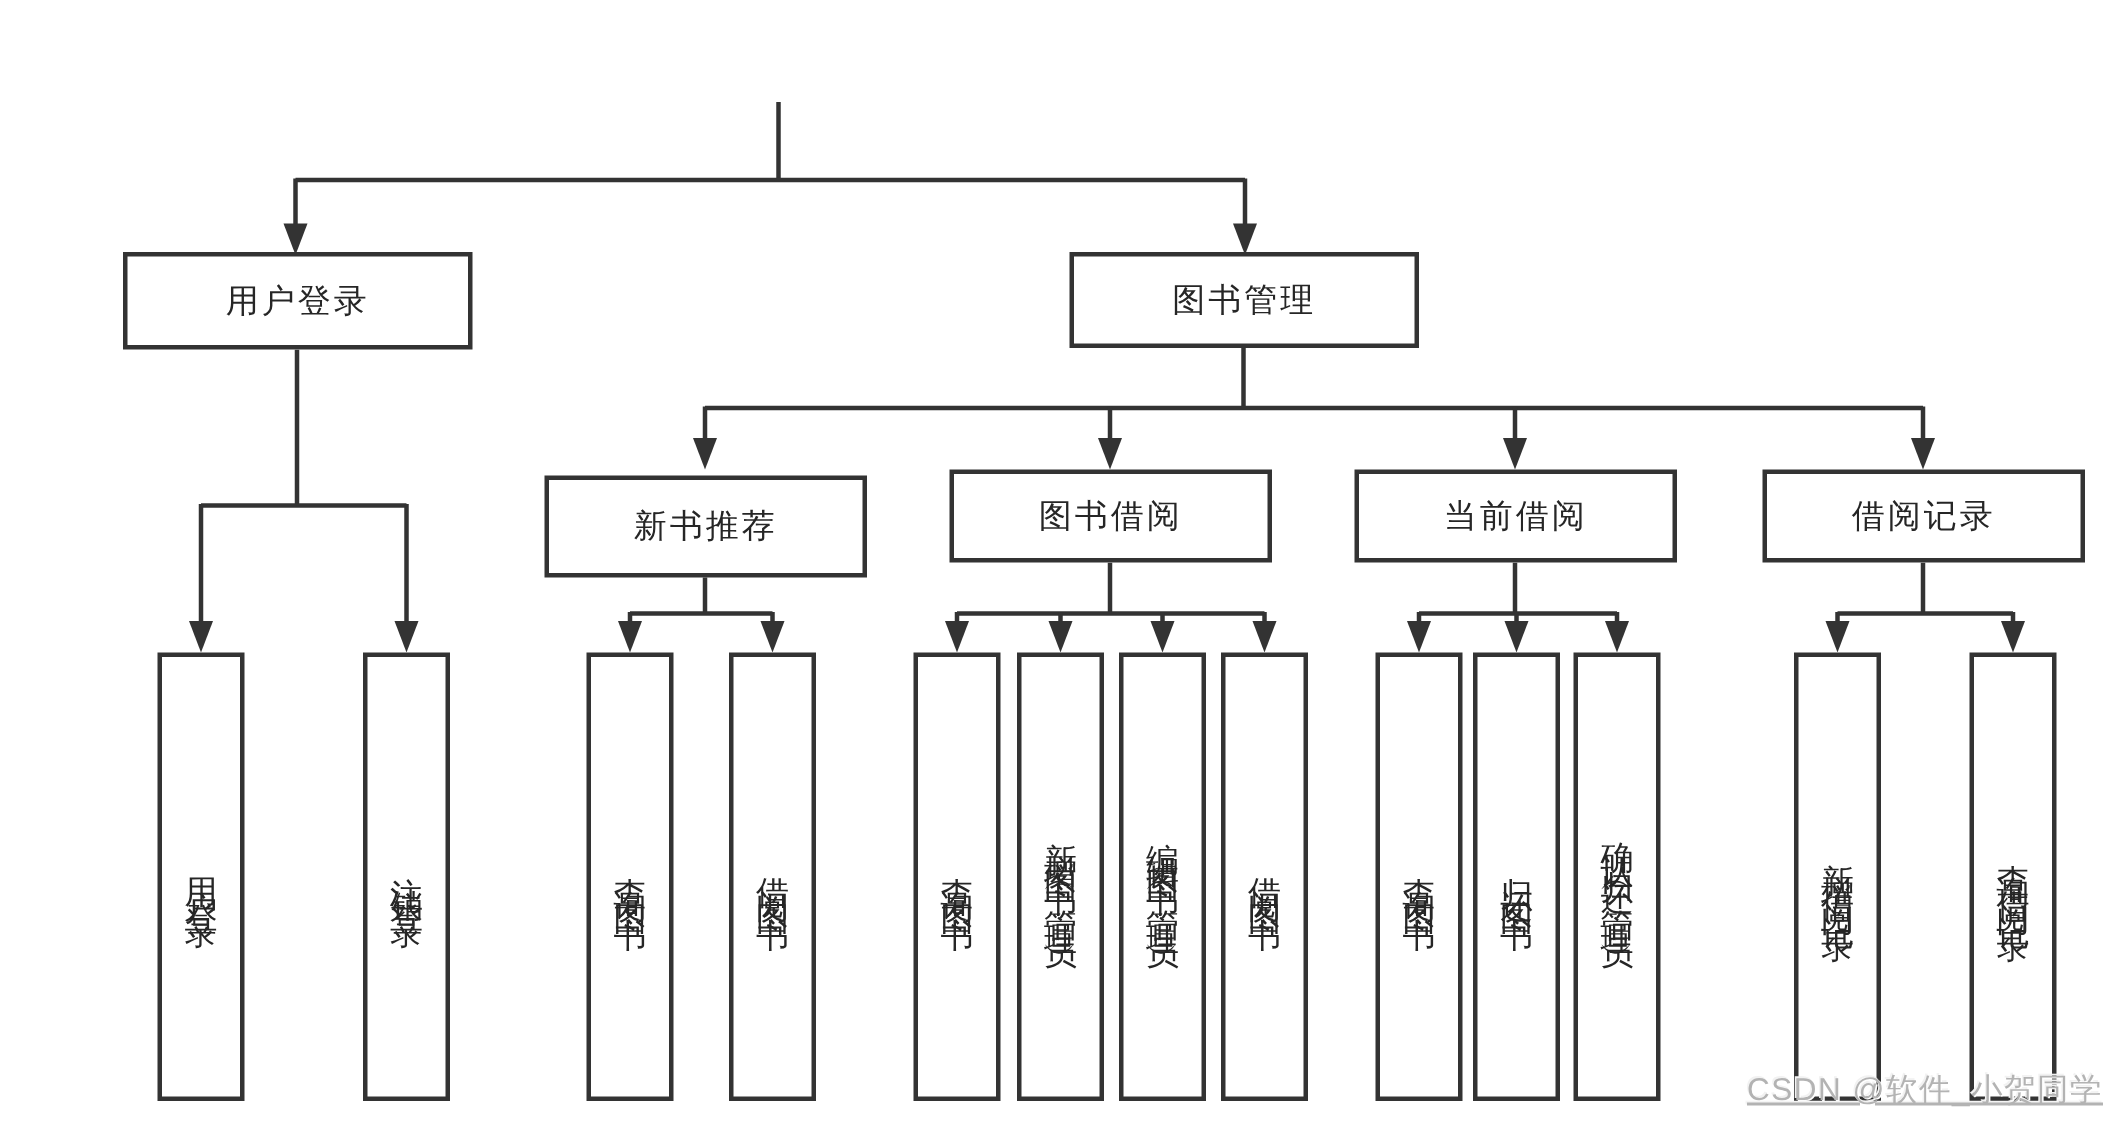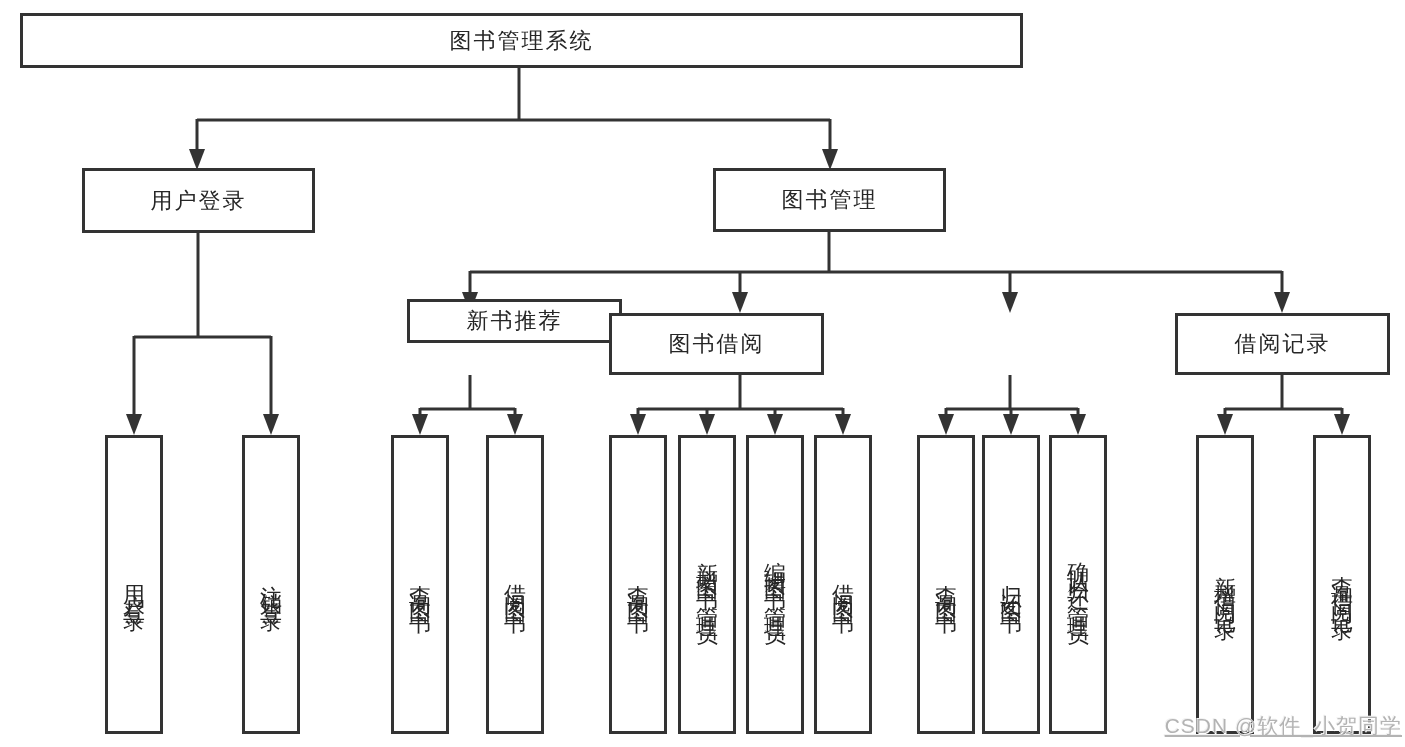--- a/index.html
+++ b/index.html
@@ -122,36 +122,36 @@
       <polygon points="767,414 783,414 775,435"></polygon>
       <polygon points="835,414 851,414 843,435"></polygon>
       <polygon points="938,414 954,414 946,435"></polygon>
       <polygon points="1003,414 1019,414 1011,435"></polygon>
       <polygon points="1070,414 1086,414 1078,435"></polygon>
       <polygon points="1217,414 1233,414 1225,435"></polygon>
       <polygon points="1334,414 1350,414 1342,435"></polygon>
     </g>
   </svg>
 
-  <div class="box hbox" style="left:20px; top:13px; width:1003px; height:55px;">
-    <span class="label">图书管理系统</span>
-  </div>
 
   <div class="box hbox" style="left:82px; top:168px; width:233px; height:65px;">
     <span class="label">用户登录</span>
   </div>
   <div class="box hbox" style="left:713px; top:168px; width:233px; height:64px;align-items:center;">
     <span class="label">图书管理</span>
   </div>
 
-  <div class="box hbox" style="left:363px; top:299px; width:215px; height:44px;margin-left:44px;">
+  <div class="box hbox" style="left:363px; top:317px; width:215px; height:68px;">
     <span class="label">新书推荐</span>
   </div>
-  <div class="box hbox" style="left:609px; top:313px; width:215px; height:62px;">
+  <div class="box hbox" style="left:633px; top:313px; width:215px; height:62px;">
     <span class="label">图书借阅</span>
+  </div>
+  <div class="box hbox" style="left:903px; top:313px; width:215px; height:62px;">
+    <span class="label">当前借阅</span>
   </div>
   <div class="box hbox" style="left:1175px; top:313px; width:215px; height:62px;">
     <span class="label">借阅记录</span>
   </div>
 
   <div class="box vbox" style="left:105px; top:435px; width:58px; height:299px;">
     <span class="label">用户登录</span>
   </div>
   <div class="box vbox" style="left:242px; top:435px; width:58px; height:299px;">
     <span class="label">注销登录</span>

